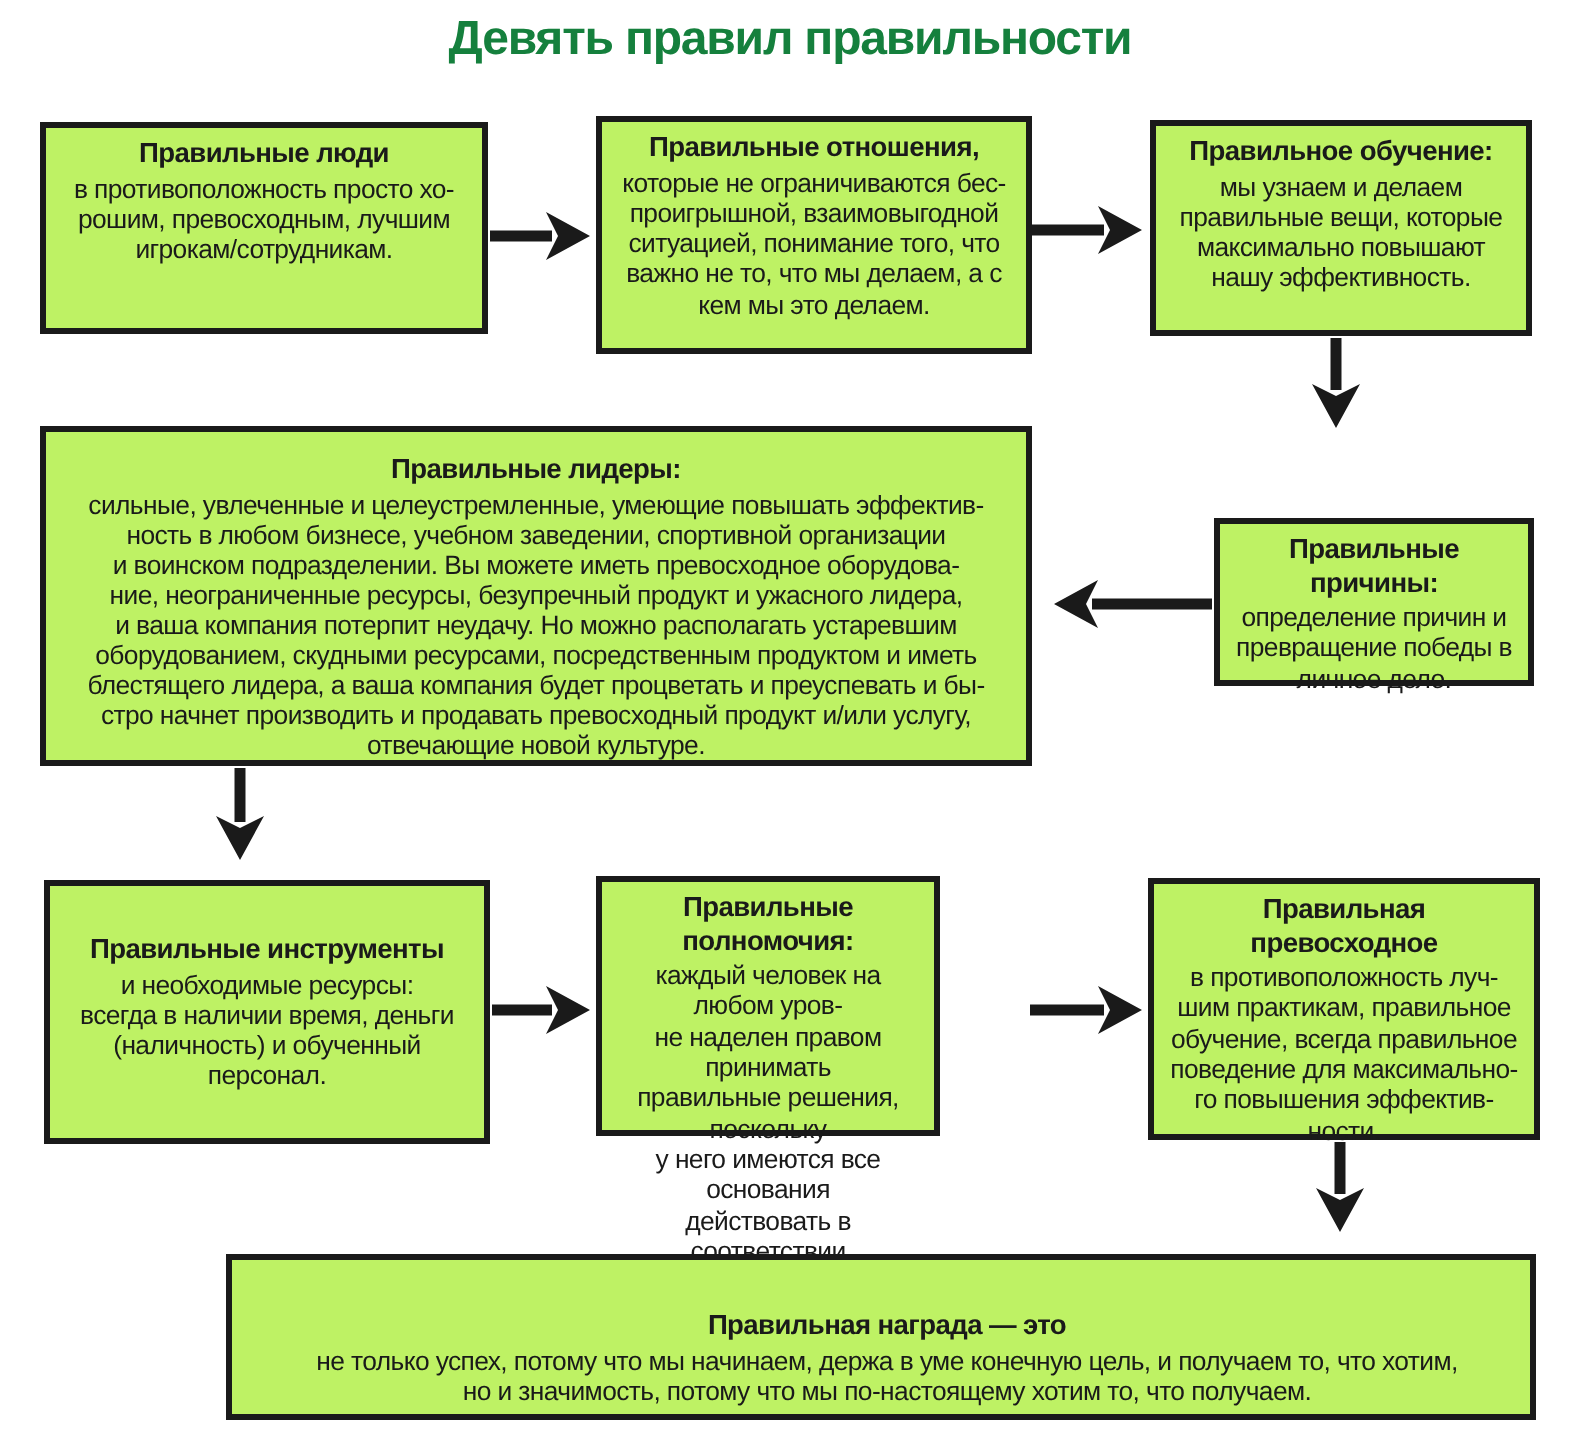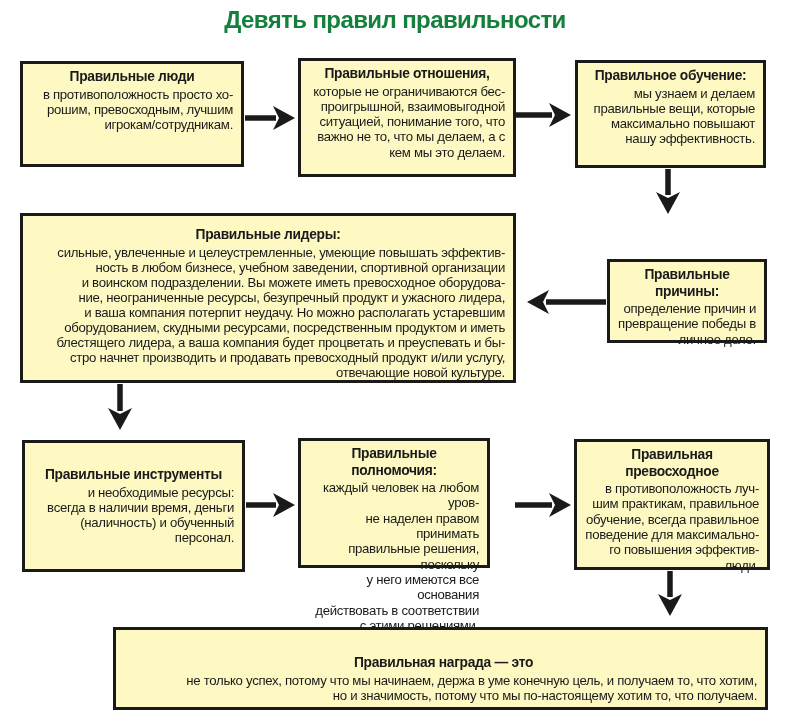--- a/index.html
+++ b/index.html
@@ -29,49 +29,49 @@
   #arrow-layer {
     position: absolute;
     inset: 0;
     width: 790px;
     height: 722px;
   }
 
   .nbox {
     position: absolute;
     border: 3px solid #1a1a1a;
-    background: #fef9c3;
+    background: #bef264;
     padding: 5px 8px 4px 8px;
   }
   .box-title {
     font-weight: bold;
     text-align: center;
     font-size: 13.8px;
     letter-spacing: -0.3px;
     line-height: 1.2;
     margin-bottom: 1px;
     white-space: pre-line;
   }
   .box-body {
     font-size: 13.2px;
     letter-spacing: -0.3px;
     line-height: 1.16;
-    text-align: right;
+    text-align: center;
     white-space: pre-line;
   }
 
   
   #box-people    { left: 20px;  top: 61px;  width: 224px; height: 106px; }
   #box-relations { left: 298px; top: 58px;  width: 218px; height: 119px; }
   #box-training  { left: 575px; top: 60px;  width: 191px; height: 108px; }
   #box-leaders   { left: 20px;  top: 213px; width: 496px; height: 170px; padding-top: 11px; }
   #box-leaders .box-body { line-height: 1.14; }
   #box-reasons   { left: 607px; top: 259px; width: 160px; height: 84px; }
   #box-tools     { left: 22px;  top: 440px; width: 223px; height: 132px; padding-top: 24px; }
-  #box-authority { left: 298px; top: 438px; width: 192px; height: 130px; }
+  #box-authority { left: 298px; top: 438px; width: 172px; height: 130px; }
   #box-activity  { left: 574px; top: 439px; width: 196px; height: 131px; }
   #box-reward    { left: 113px; top: 627px; width: 655px; height: 83px;  padding-top: 25px; padding-left: 14px; }
 
   .arrow-shape { fill: #1a1a1a; stroke: none; }
   .arrow-stem  { stroke: #1a1a1a; stroke-width: 5.5; fill: none; }
 </style>
 </head>
 <body>
 
 <div id="canvas">
@@ -183,21 +183,21 @@
 с этими решениями.</div>
   </div>
 
   <div class="nbox" id="box-activity">
     <div class="box-title">Правильная превосходное</div>
     <div class="box-body">в противоположность луч-
 шим практикам, правильное
 обучение, всегда правильное
 поведение для максимально-
 го повышения эффектив-
-люди.</div>
+ности.</div>
   </div>
 
   <div class="nbox" id="box-reward">
     <div class="box-title">Правильная награда — это</div>
     <div class="box-body">не только успех, потому что мы начинаем, держа в уме конечную цель, и получаем то, что хотим,
 но и значимость, потому что мы по-настоящему хотим то, что получаем.</div>
   </div>
 
 </div>
 

